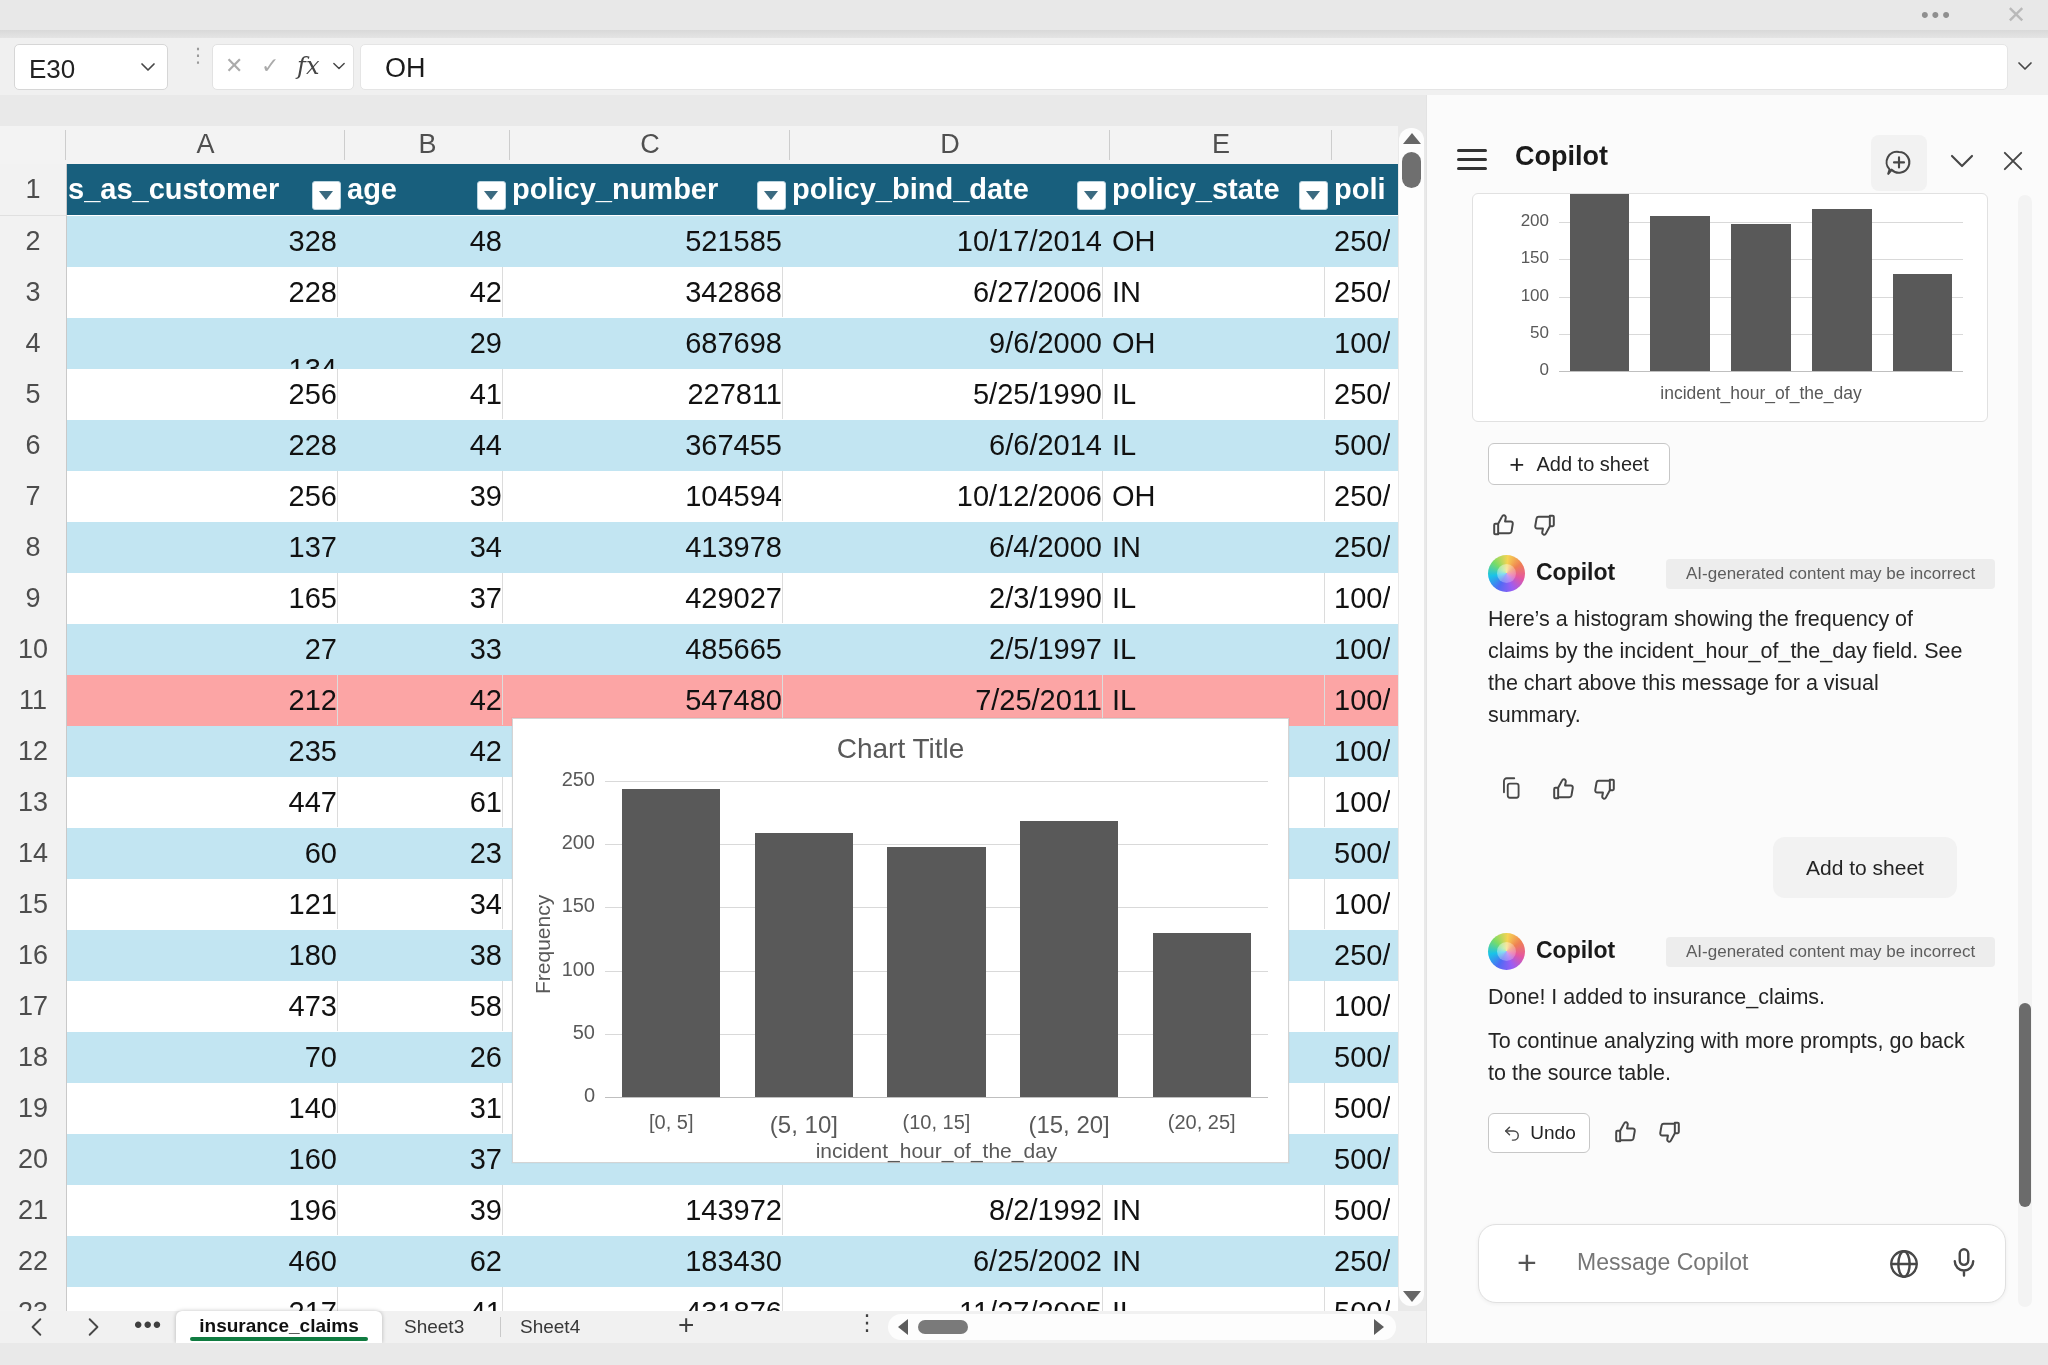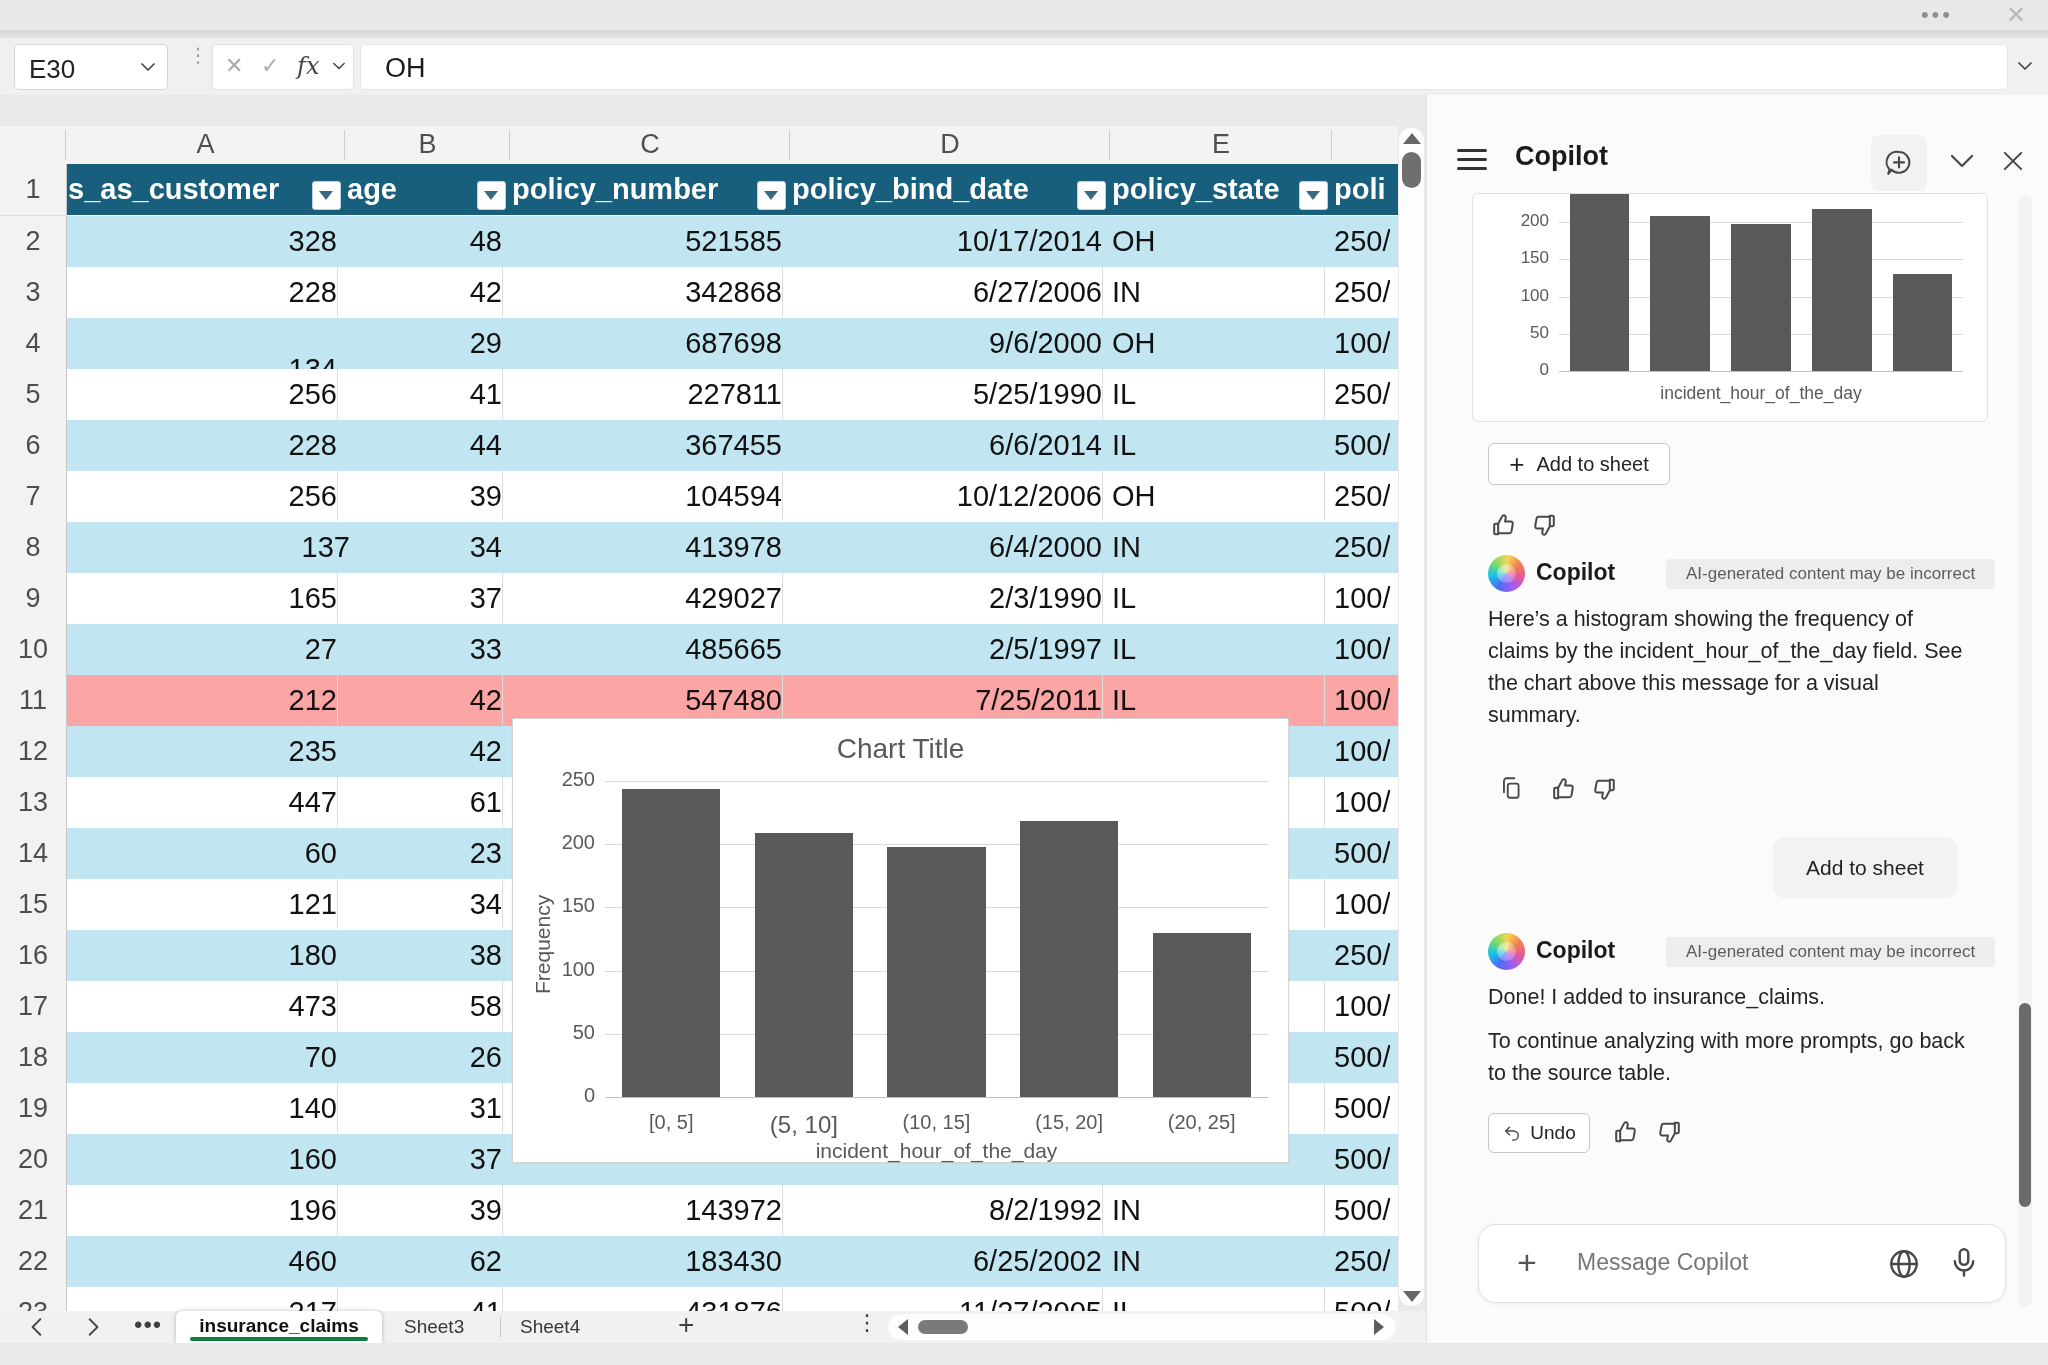--- a/index.html
+++ b/index.html
@@ -232,21 +232,21 @@
           <div class="rownum">7</div>
           <div class="cell" style="left: 68px; width: 269px; justify-content: flex-end; border-right: 1px solid rgb(220, 220, 220);">256</div>
           <div class="cell" style="left: 347px; width: 155px; justify-content: flex-end; border-right: 1px solid rgb(220, 220, 220);">39</div>
           <div class="cell" style="left: 512px; width: 270px; justify-content: flex-end; border-right: 1px solid rgb(220, 220, 220);">104594</div>
           <div class="cell" style="left: 792px; width: 310px; justify-content: flex-end; border-right: 1px solid rgb(220, 220, 220);">10/12/2006</div>
           <div class="cell" style="left: 1112px; width: 212px; justify-content: flex-start; border-right: 1px solid rgb(220, 220, 220);">OH</div>
           <div class="cell" style="left: 1334px; width: 56px; justify-content: flex-start;">250/</div>
         </div>
         <div class="xrow" style="top: 358px; background: rgb(194, 229, 242); border-bottom: 1px solid rgb(156, 200, 222);">
           <div class="rownum">8</div>
-          <div class="cell" style="left: 68px; width: 269px; justify-content: flex-end; margin-left: 13px;">137</div>
+          <div class="cell" style="left: 68px; width: 269px; justify-content: flex-end;">137</div>
           <div class="cell" style="left: 347px; width: 155px; justify-content: flex-end;">34</div>
           <div class="cell" style="left: 512px; width: 270px; justify-content: flex-end;">413978</div>
           <div class="cell" style="left: 792px; width: 310px; justify-content: flex-end;">6/4/2000</div>
           <div class="cell" style="left: 1112px; width: 212px; justify-content: flex-start;">IN</div>
           <div class="cell" style="left: 1334px; width: 56px; justify-content: flex-start;">250/</div>
         </div>
         <div class="xrow" style="top: 409px; background: rgb(255, 255, 255); border-bottom: 1px solid rgb(230, 230, 230);">
           <div class="rownum">9</div>
           <div class="cell" style="left: 68px; width: 269px; justify-content: flex-end; border-right: 1px solid rgb(220, 220, 220);">165</div>
           <div class="cell" style="left: 347px; width: 155px; justify-content: flex-end; border-right: 1px solid rgb(220, 220, 220);">37</div>
@@ -397,21 +397,21 @@
         <div class="ytick" style="left: 0px; width: 82px; top: 112.2px; font-size: 20px;">200</div>
         <div class="gridline" style="left: 92px; width: 663px; top: 62px;"></div>
         <div class="ytick" style="left: 0px; width: 82px; top: 49px; font-size: 20px;">250</div>
         <div class="bar" style="left: 109.238px; width: 98.124px; top: 69.584px; height: 308.416px; background: rgb(89, 89, 89);"></div>
         <div class="xtick" style="left: 92px; width: 132.6px; top: 392px; font-size: 20px;">[0, 5]</div>
         <div class="bar" style="left: 241.838px; width: 98.124px; top: 113.824px; height: 264.176px; background: rgb(89, 89, 89);"></div>
         <div class="xtick" style="left: 224.6px; width: 132.6px; top: 392px; font-size: 24px;">(5, 10]</div>
         <div class="bar" style="left: 374.438px; width: 98.124px; top: 127.728px; height: 250.272px; background: rgb(89, 89, 89);"></div>
         <div class="xtick" style="left: 357.2px; width: 132.6px; top: 392px; font-size: 20px;">(10, 15]</div>
         <div class="bar" style="left: 507.038px; width: 98.124px; top: 102.448px; height: 275.552px; background: rgb(89, 89, 89);"></div>
-        <div class="xtick" style="left: 489.8px; width: 132.6px; top: 392px; font-size: 20px;">(15, 20]</div>
+        <div class="xtick" style="left: 489.8px; width: 132.6px; top: 392px; font-size: 24px;">(15, 20]</div>
         <div class="bar" style="left: 639.638px; width: 98.124px; top: 213.68px; height: 164.32px; background: rgb(89, 89, 89);"></div>
         <div class="xtick" style="left: 622.4px; width: 132.6px; top: 392px; font-size: 20px;">(20, 25]</div>
         <div class="xlab" style="left: 92px; width: 663px; top: 420px; font-size: 21px;">incident_hour_of_the_day</div>
         <div class="ylab" style="left: 18px; top: 275px; font-size: 21px;">Frequency</div>
       </div>
 
     <div id="v-scroll-track"></div>
     <div class="abs" style="left:1403px;top:38px;">
         <div class="tri-up"></div>
       </div>

